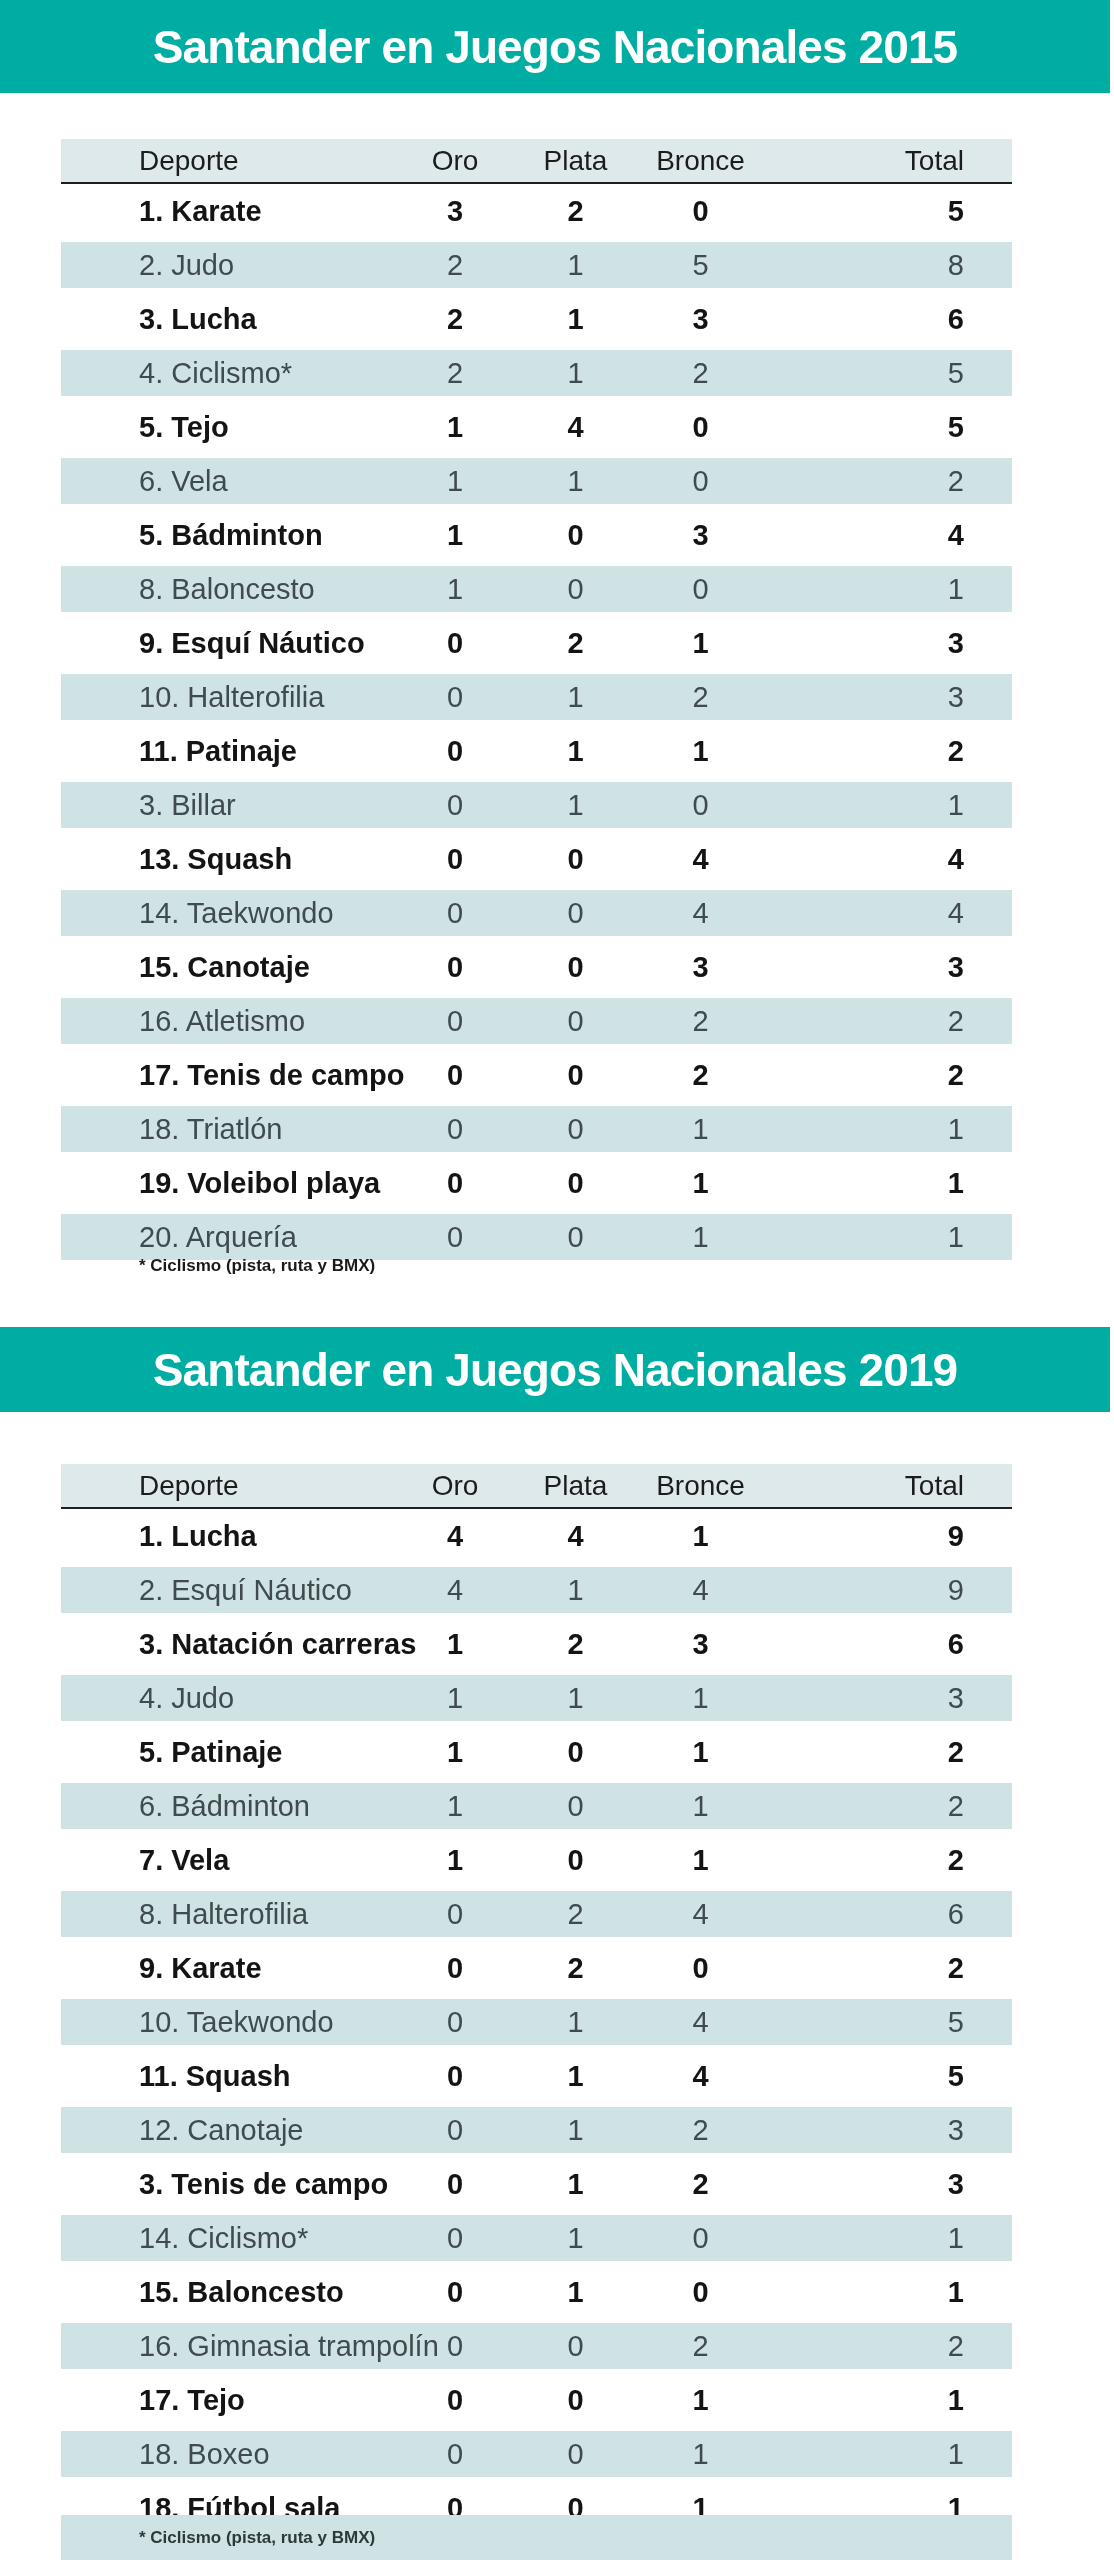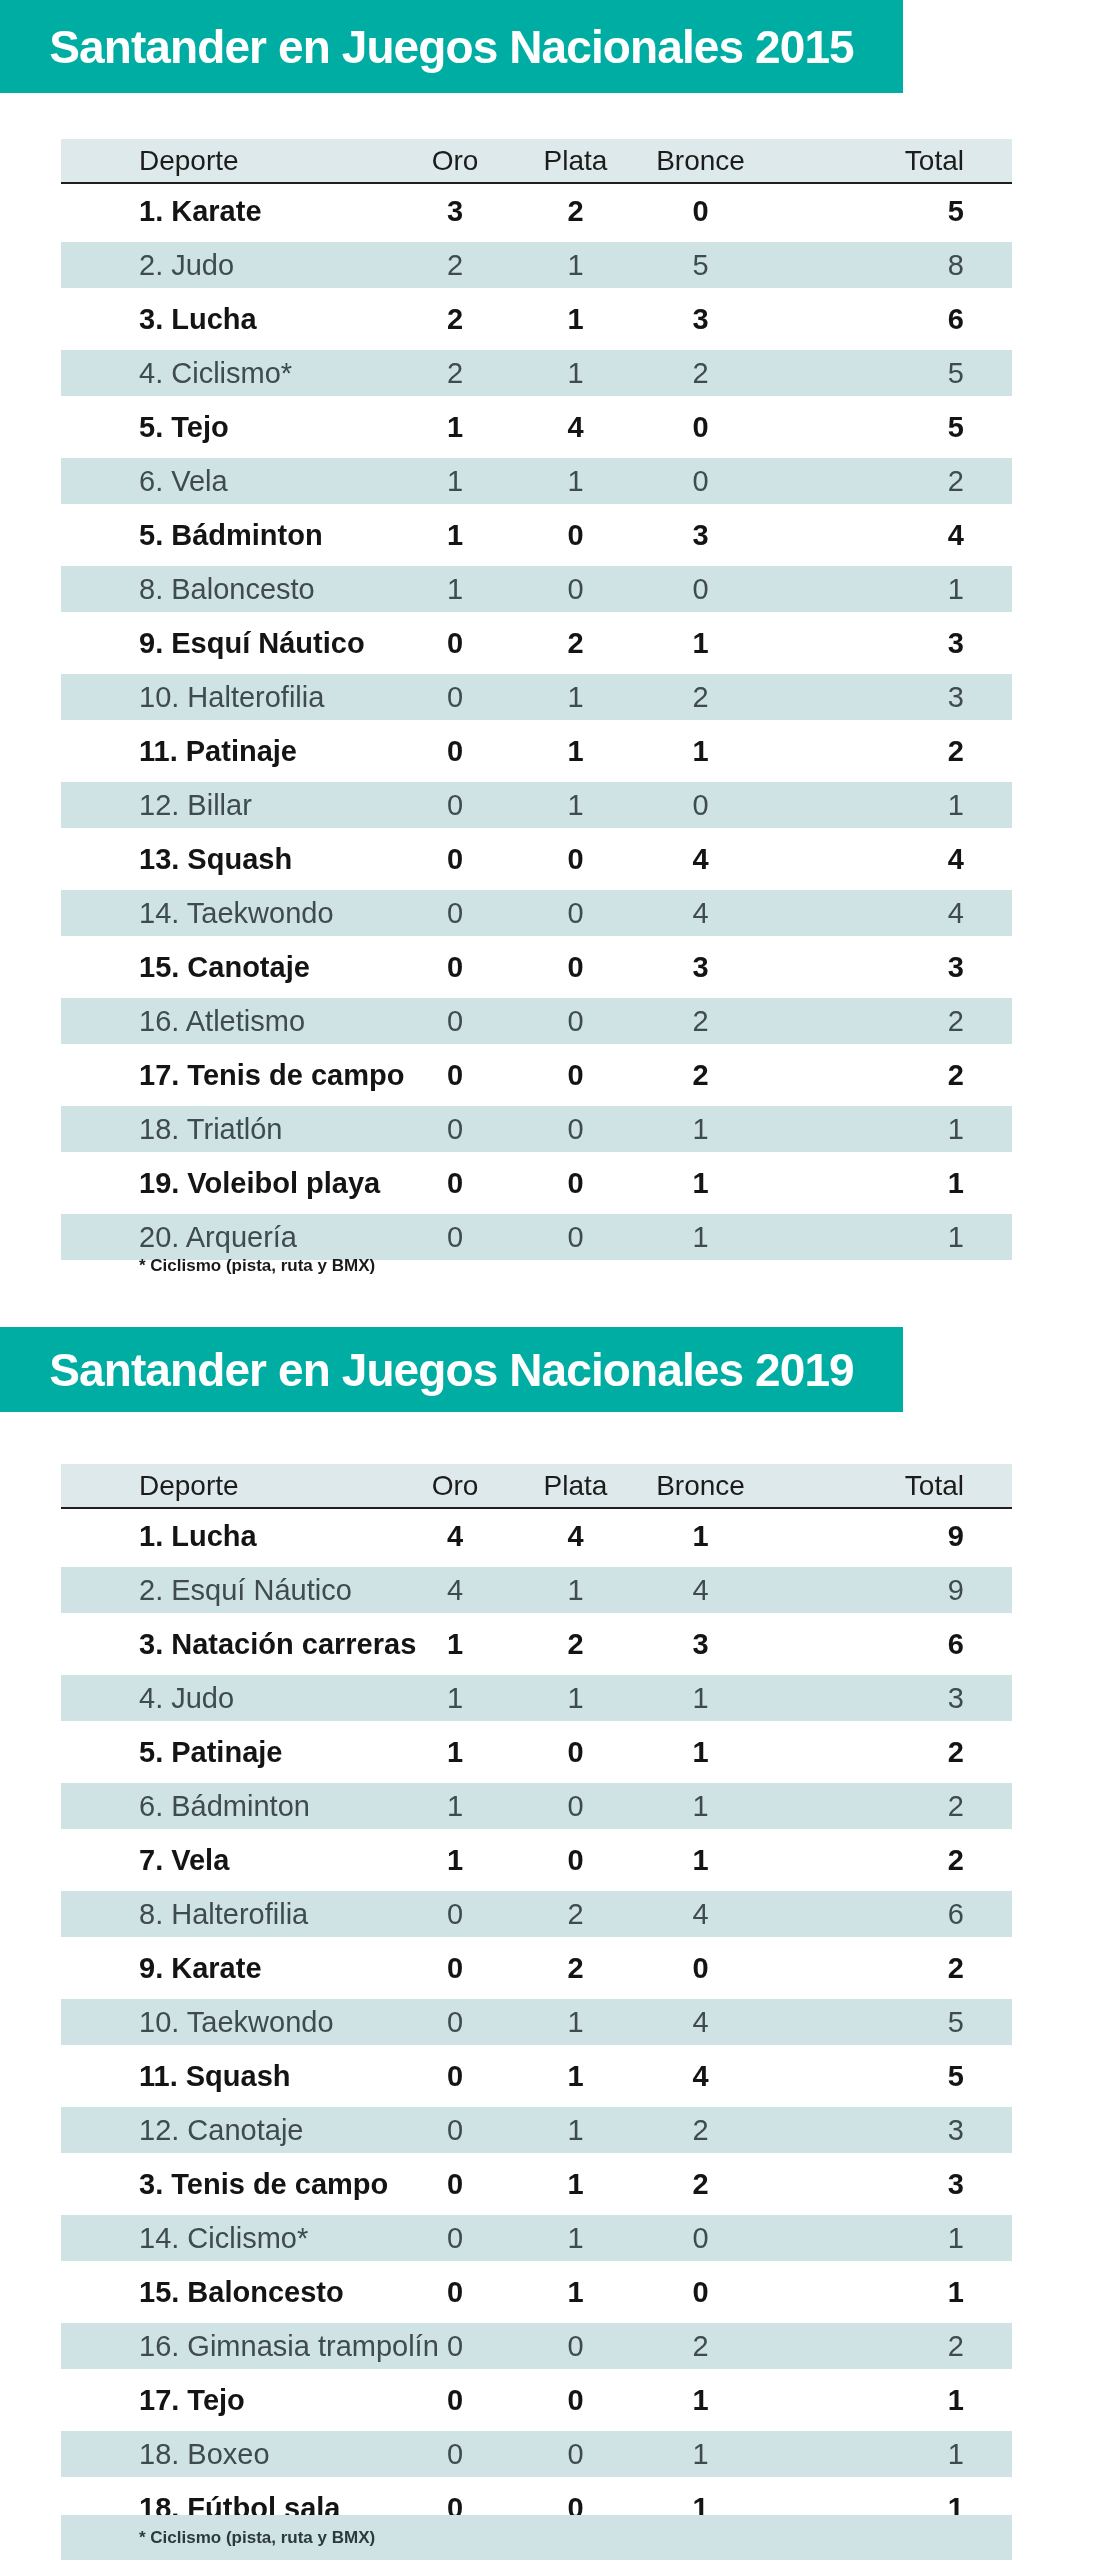--- a/index.html
+++ b/index.html
@@ -1,21 +1,21 @@
 <!DOCTYPE html>
 <html style="font-size:15px"><head>
 <meta charset="utf-8">
 <style>
   html,body { margin:0; padding:0; background:#ffffff; }
   .canvas {
     position:relative; width:1115px; height:2576px; background:#ffffff;
     font-family:"Liberation Sans", sans-serif; overflow:hidden;
   }
   .band {
-    position:absolute; left:0; width:903px; background:#00ada2; color:#ffffff;
+    position:absolute; left:0; width:1110px; background:#00ada2; color:#ffffff;
     display:flex; align-items:center; justify-content:center;
   }
   #band-2015 { top:0; height:93px; }
   #band-2019 { top:1327px; height:85px; }
   .band-title { font-size:46px; font-weight:bold; letter-spacing:-0.9px; white-space:nowrap; }
 
   .tablewrap { position:absolute; left:61px; width:951px; }
   #table-2015 { top:123px; }
   #table-2019 { top:1448px; }
 
@@ -138,21 +138,21 @@
           <div class="c-num c-total">3</div>
         </div>
         <div class="row boldrow">
           <div class="c-label">11. Patinaje</div>
           <div class="c-num">0</div>
           <div class="c-num">1</div>
           <div class="c-num">1</div>
           <div class="c-num c-total">2</div>
         </div>
         <div class="row striped lightrow">
-          <div class="c-label">12. Billar</div>
+          <div class="c-label">3. Billar</div>
           <div class="c-num">0</div>
           <div class="c-num">1</div>
           <div class="c-num">0</div>
           <div class="c-num c-total">1</div>
         </div>
         <div class="row boldrow">
           <div class="c-label">13. Squash</div>
           <div class="c-num">0</div>
           <div class="c-num">0</div>
           <div class="c-num">4</div>

